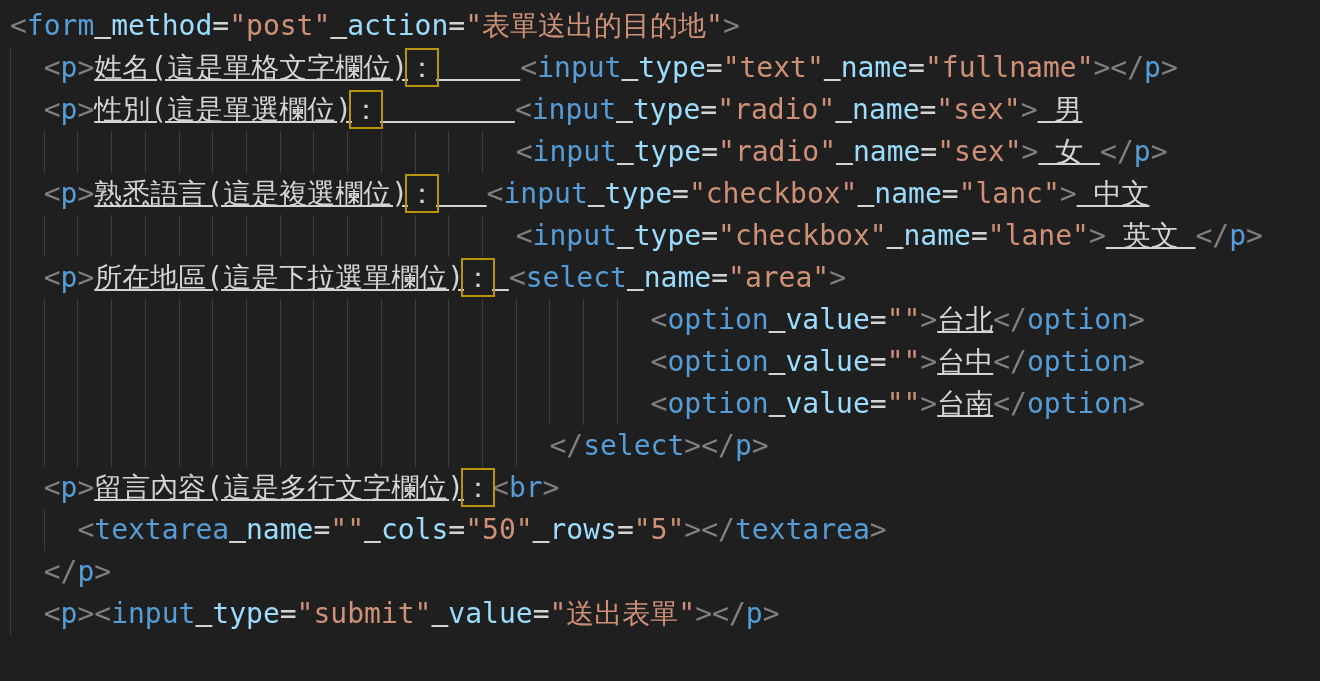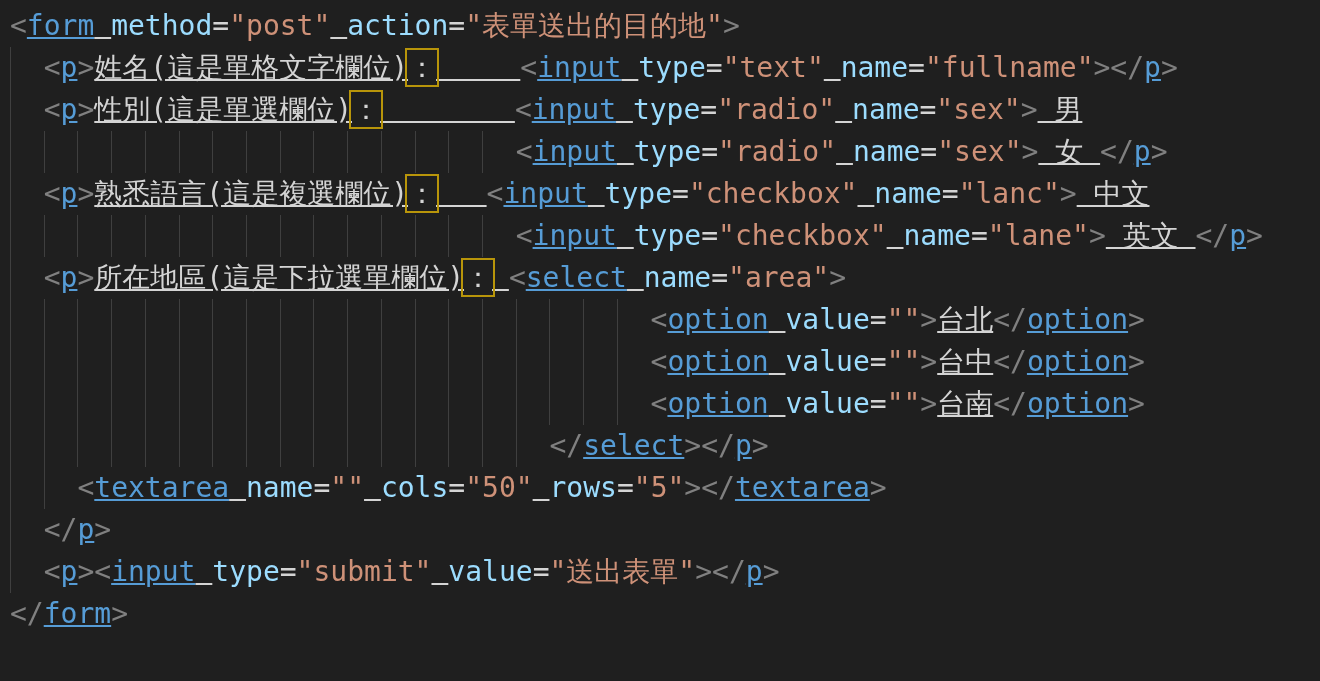--- a/index.html
+++ b/index.html
@@ -35,21 +35,21 @@
     padding-left:10px;
   }
   .guide{
     position:absolute;
     top:0;bottom:0;
     width:1px;
     background:var(--guide);
     pointer-events:none;
   }
   .codeline{position:relative;z-index:2;}
-  .tk-tag {color:var(--tag);text-decoration:underline;}
+  .tk-tag {color:var(--tag);}
   .tk-attr{color:var(--attr);}
   .tk-str {color:var(--str);}
   .tk-brk {color:var(--brk);}
   .tk-txt {color:var(--txt);text-decoration:underline;}
   .tk-eq  {color:var(--eq);}
   .tk-uni {
     color:var(--txt);
     outline:2px solid var(--unibox);
     outline-offset:1px;
   }
@@ -62,17 +62,17 @@
     <div class="line"><span class="guide" style="left: calc(0ch + 10px);"></span><span class="codeline"><span>  </span><span class="tk-brk">&lt;</span><span class="tk-tag">p</span><span class="tk-brk">&gt;</span><span class="tk-txt">姓名(這是單格文字欄位)</span><span class="tk-uni">：</span><span class="tk-txt">     </span><span class="tk-brk">&lt;</span><span class="tk-tag">input</span><span class="tk-txt"> </span><span class="tk-attr">type</span><span class="tk-eq">=</span><span class="tk-str">"text"</span><span class="tk-txt"> </span><span class="tk-attr">name</span><span class="tk-eq">=</span><span class="tk-str">"fullname"</span><span class="tk-brk">&gt;&lt;/</span><span class="tk-tag">p</span><span class="tk-brk">&gt;</span></span></div>
     <div class="line"><span class="guide" style="left: calc(0ch + 10px);"></span><span class="codeline"><span>  </span><span class="tk-brk">&lt;</span><span class="tk-tag">p</span><span class="tk-brk">&gt;</span><span class="tk-txt">性別(這是單選欄位)</span><span class="tk-uni">：</span><span class="tk-txt">        </span><span class="tk-brk">&lt;</span><span class="tk-tag">input</span><span class="tk-txt"> </span><span class="tk-attr">type</span><span class="tk-eq">=</span><span class="tk-str">"radio"</span><span class="tk-txt"> </span><span class="tk-attr">name</span><span class="tk-eq">=</span><span class="tk-str">"sex"</span><span class="tk-brk">&gt;</span><span class="tk-txt"> 男</span></span></div>
     <div class="line"><span class="guide" style="left: calc(0ch + 10px);"></span><span class="guide" style="left: calc(2ch + 10px);"></span><span class="guide" style="left: calc(4ch + 10px);"></span><span class="guide" style="left: calc(6ch + 10px);"></span><span class="guide" style="left: calc(8ch + 10px);"></span><span class="guide" style="left: calc(10ch + 10px);"></span><span class="guide" style="left: calc(12ch + 10px);"></span><span class="guide" style="left: calc(14ch + 10px);"></span><span class="guide" style="left: calc(16ch + 10px);"></span><span class="guide" style="left: calc(18ch + 10px);"></span><span class="guide" style="left: calc(20ch + 10px);"></span><span class="guide" style="left: calc(22ch + 10px);"></span><span class="guide" style="left: calc(24ch + 10px);"></span><span class="guide" style="left: calc(26ch + 10px);"></span><span class="guide" style="left: calc(28ch + 10px);"></span><span class="codeline"><span>                              </span><span class="tk-brk">&lt;</span><span class="tk-tag">input</span><span class="tk-txt"> </span><span class="tk-attr">type</span><span class="tk-eq">=</span><span class="tk-str">"radio"</span><span class="tk-txt"> </span><span class="tk-attr">name</span><span class="tk-eq">=</span><span class="tk-str">"sex"</span><span class="tk-brk">&gt;</span><span class="tk-txt"> 女 </span><span class="tk-brk">&lt;/</span><span class="tk-tag">p</span><span class="tk-brk">&gt;</span></span></div>
     <div class="line"><span class="guide" style="left: calc(0ch + 10px);"></span><span class="codeline"><span>  </span><span class="tk-brk">&lt;</span><span class="tk-tag">p</span><span class="tk-brk">&gt;</span><span class="tk-txt">熟悉語言(這是複選欄位)</span><span class="tk-uni">：</span><span class="tk-txt">   </span><span class="tk-brk">&lt;</span><span class="tk-tag">input</span><span class="tk-txt"> </span><span class="tk-attr">type</span><span class="tk-eq">=</span><span class="tk-str">"checkbox"</span><span class="tk-txt"> </span><span class="tk-attr">name</span><span class="tk-eq">=</span><span class="tk-str">"lanc"</span><span class="tk-brk">&gt;</span><span class="tk-txt"> 中文</span></span></div>
     <div class="line"><span class="guide" style="left: calc(0ch + 10px);"></span><span class="guide" style="left: calc(2ch + 10px);"></span><span class="guide" style="left: calc(4ch + 10px);"></span><span class="guide" style="left: calc(6ch + 10px);"></span><span class="guide" style="left: calc(8ch + 10px);"></span><span class="guide" style="left: calc(10ch + 10px);"></span><span class="guide" style="left: calc(12ch + 10px);"></span><span class="guide" style="left: calc(14ch + 10px);"></span><span class="guide" style="left: calc(16ch + 10px);"></span><span class="guide" style="left: calc(18ch + 10px);"></span><span class="guide" style="left: calc(20ch + 10px);"></span><span class="guide" style="left: calc(22ch + 10px);"></span><span class="guide" style="left: calc(24ch + 10px);"></span><span class="guide" style="left: calc(26ch + 10px);"></span><span class="guide" style="left: calc(28ch + 10px);"></span><span class="codeline"><span>                              </span><span class="tk-brk">&lt;</span><span class="tk-tag">input</span><span class="tk-txt"> </span><span class="tk-attr">type</span><span class="tk-eq">=</span><span class="tk-str">"checkbox"</span><span class="tk-txt"> </span><span class="tk-attr">name</span><span class="tk-eq">=</span><span class="tk-str">"lane"</span><span class="tk-brk">&gt;</span><span class="tk-txt"> 英文 </span><span class="tk-brk">&lt;/</span><span class="tk-tag">p</span><span class="tk-brk">&gt;</span></span></div>
     <div class="line"><span class="guide" style="left: calc(0ch + 10px);"></span><span class="codeline"><span>  </span><span class="tk-brk">&lt;</span><span class="tk-tag">p</span><span class="tk-brk">&gt;</span><span class="tk-txt">所在地區(這是下拉選單欄位)</span><span class="tk-uni">：</span><span class="tk-txt"> </span><span class="tk-brk">&lt;</span><span class="tk-tag">select</span><span class="tk-txt"> </span><span class="tk-attr">name</span><span class="tk-eq">=</span><span class="tk-str">"area"</span><span class="tk-brk">&gt;</span></span></div>
     <div class="line"><span class="guide" style="left: calc(0ch + 10px);"></span><span class="guide" style="left: calc(2ch + 10px);"></span><span class="guide" style="left: calc(4ch + 10px);"></span><span class="guide" style="left: calc(6ch + 10px);"></span><span class="guide" style="left: calc(8ch + 10px);"></span><span class="guide" style="left: calc(10ch + 10px);"></span><span class="guide" style="left: calc(12ch + 10px);"></span><span class="guide" style="left: calc(14ch + 10px);"></span><span class="guide" style="left: calc(16ch + 10px);"></span><span class="guide" style="left: calc(18ch + 10px);"></span><span class="guide" style="left: calc(20ch + 10px);"></span><span class="guide" style="left: calc(22ch + 10px);"></span><span class="guide" style="left: calc(24ch + 10px);"></span><span class="guide" style="left: calc(26ch + 10px);"></span><span class="guide" style="left: calc(28ch + 10px);"></span><span class="guide" style="left: calc(30ch + 10px);"></span><span class="guide" style="left: calc(32ch + 10px);"></span><span class="guide" style="left: calc(34ch + 10px);"></span><span class="guide" style="left: calc(36ch + 10px);"></span><span class="codeline"><span>                                      </span><span class="tk-brk">&lt;</span><span class="tk-tag">option</span><span class="tk-txt"> </span><span class="tk-attr">value</span><span class="tk-eq">=</span><span class="tk-str">""</span><span class="tk-brk">&gt;</span><span class="tk-txt">台北</span><span class="tk-brk">&lt;/</span><span class="tk-tag">option</span><span class="tk-brk">&gt;</span></span></div>
     <div class="line"><span class="guide" style="left: calc(0ch + 10px);"></span><span class="guide" style="left: calc(2ch + 10px);"></span><span class="guide" style="left: calc(4ch + 10px);"></span><span class="guide" style="left: calc(6ch + 10px);"></span><span class="guide" style="left: calc(8ch + 10px);"></span><span class="guide" style="left: calc(10ch + 10px);"></span><span class="guide" style="left: calc(12ch + 10px);"></span><span class="guide" style="left: calc(14ch + 10px);"></span><span class="guide" style="left: calc(16ch + 10px);"></span><span class="guide" style="left: calc(18ch + 10px);"></span><span class="guide" style="left: calc(20ch + 10px);"></span><span class="guide" style="left: calc(22ch + 10px);"></span><span class="guide" style="left: calc(24ch + 10px);"></span><span class="guide" style="left: calc(26ch + 10px);"></span><span class="guide" style="left: calc(28ch + 10px);"></span><span class="guide" style="left: calc(30ch + 10px);"></span><span class="guide" style="left: calc(32ch + 10px);"></span><span class="guide" style="left: calc(34ch + 10px);"></span><span class="guide" style="left: calc(36ch + 10px);"></span><span class="codeline"><span>                                      </span><span class="tk-brk">&lt;</span><span class="tk-tag">option</span><span class="tk-txt"> </span><span class="tk-attr">value</span><span class="tk-eq">=</span><span class="tk-str">""</span><span class="tk-brk">&gt;</span><span class="tk-txt">台中</span><span class="tk-brk">&lt;/</span><span class="tk-tag">option</span><span class="tk-brk">&gt;</span></span></div>
     <div class="line"><span class="guide" style="left: calc(0ch + 10px);"></span><span class="guide" style="left: calc(2ch + 10px);"></span><span class="guide" style="left: calc(4ch + 10px);"></span><span class="guide" style="left: calc(6ch + 10px);"></span><span class="guide" style="left: calc(8ch + 10px);"></span><span class="guide" style="left: calc(10ch + 10px);"></span><span class="guide" style="left: calc(12ch + 10px);"></span><span class="guide" style="left: calc(14ch + 10px);"></span><span class="guide" style="left: calc(16ch + 10px);"></span><span class="guide" style="left: calc(18ch + 10px);"></span><span class="guide" style="left: calc(20ch + 10px);"></span><span class="guide" style="left: calc(22ch + 10px);"></span><span class="guide" style="left: calc(24ch + 10px);"></span><span class="guide" style="left: calc(26ch + 10px);"></span><span class="guide" style="left: calc(28ch + 10px);"></span><span class="guide" style="left: calc(30ch + 10px);"></span><span class="guide" style="left: calc(32ch + 10px);"></span><span class="guide" style="left: calc(34ch + 10px);"></span><span class="guide" style="left: calc(36ch + 10px);"></span><span class="codeline"><span>                                      </span><span class="tk-brk">&lt;</span><span class="tk-tag">option</span><span class="tk-txt"> </span><span class="tk-attr">value</span><span class="tk-eq">=</span><span class="tk-str">""</span><span class="tk-brk">&gt;</span><span class="tk-txt">台南</span><span class="tk-brk">&lt;/</span><span class="tk-tag">option</span><span class="tk-brk">&gt;</span></span></div>
     <div class="line"><span class="guide" style="left: calc(0ch + 10px);"></span><span class="guide" style="left: calc(2ch + 10px);"></span><span class="guide" style="left: calc(4ch + 10px);"></span><span class="guide" style="left: calc(6ch + 10px);"></span><span class="guide" style="left: calc(8ch + 10px);"></span><span class="guide" style="left: calc(10ch + 10px);"></span><span class="guide" style="left: calc(12ch + 10px);"></span><span class="guide" style="left: calc(14ch + 10px);"></span><span class="guide" style="left: calc(16ch + 10px);"></span><span class="guide" style="left: calc(18ch + 10px);"></span><span class="guide" style="left: calc(20ch + 10px);"></span><span class="guide" style="left: calc(22ch + 10px);"></span><span class="guide" style="left: calc(24ch + 10px);"></span><span class="guide" style="left: calc(26ch + 10px);"></span><span class="guide" style="left: calc(28ch + 10px);"></span><span class="guide" style="left: calc(30ch + 10px);"></span><span class="codeline"><span>                                </span><span class="tk-brk">&lt;/</span><span class="tk-tag">select</span><span class="tk-brk">&gt;&lt;/</span><span class="tk-tag">p</span><span class="tk-brk">&gt;</span></span></div>
+    <div class="line"><span class="guide" style="left: calc(0ch + 10px);"></span><span class="codeline"><span>  </span><span class="tk-brk">&lt;</span><span class="tk-tag">p</span><span class="tk-brk">&gt;</span><span class="tk-txt">留言內容(這是多行文字欄位)</span><span class="tk-uni">：</span><span class="tk-brk">&lt;</span><span class="tk-tag">br</span><span class="tk-brk">&gt;</span></span></div>
     <div class="line"><span class="guide" style="left: calc(0ch + 10px);"></span><span class="guide" style="left: calc(2ch + 10px);"></span><span class="codeline"><span>    </span><span class="tk-brk">&lt;</span><span class="tk-tag">textarea</span><span class="tk-txt"> </span><span class="tk-attr">name</span><span class="tk-eq">=</span><span class="tk-str">""</span><span class="tk-txt"> </span><span class="tk-attr">cols</span><span class="tk-eq">=</span><span class="tk-str">"50"</span><span class="tk-txt"> </span><span class="tk-attr">rows</span><span class="tk-eq">=</span><span class="tk-str">"5"</span><span class="tk-brk">&gt;&lt;/</span><span class="tk-tag">textarea</span><span class="tk-brk">&gt;</span></span></div>
     <div class="line"><span class="guide" style="left: calc(0ch + 10px);"></span><span class="codeline"><span>  </span><span class="tk-brk">&lt;/</span><span class="tk-tag">p</span><span class="tk-brk">&gt;</span></span></div>
     <div class="line"><span class="guide" style="left: calc(0ch + 10px);"></span><span class="codeline"><span>  </span><span class="tk-brk">&lt;</span><span class="tk-tag">p</span><span class="tk-brk">&gt;&lt;</span><span class="tk-tag">input</span><span class="tk-txt"> </span><span class="tk-attr">type</span><span class="tk-eq">=</span><span class="tk-str">"submit"</span><span class="tk-txt"> </span><span class="tk-attr">value</span><span class="tk-eq">=</span><span class="tk-str">"送出表單"</span><span class="tk-brk">&gt;&lt;/</span><span class="tk-tag">p</span><span class="tk-brk">&gt;</span></span></div>
-    <div class="line"><span class="codeline"><span></span><span class="tk-brk">&lt;/</span><span class="tk-tag">form</span><span class="tk-brk">&gt;</span></span></div>
   </div>
 
 </body></html>

